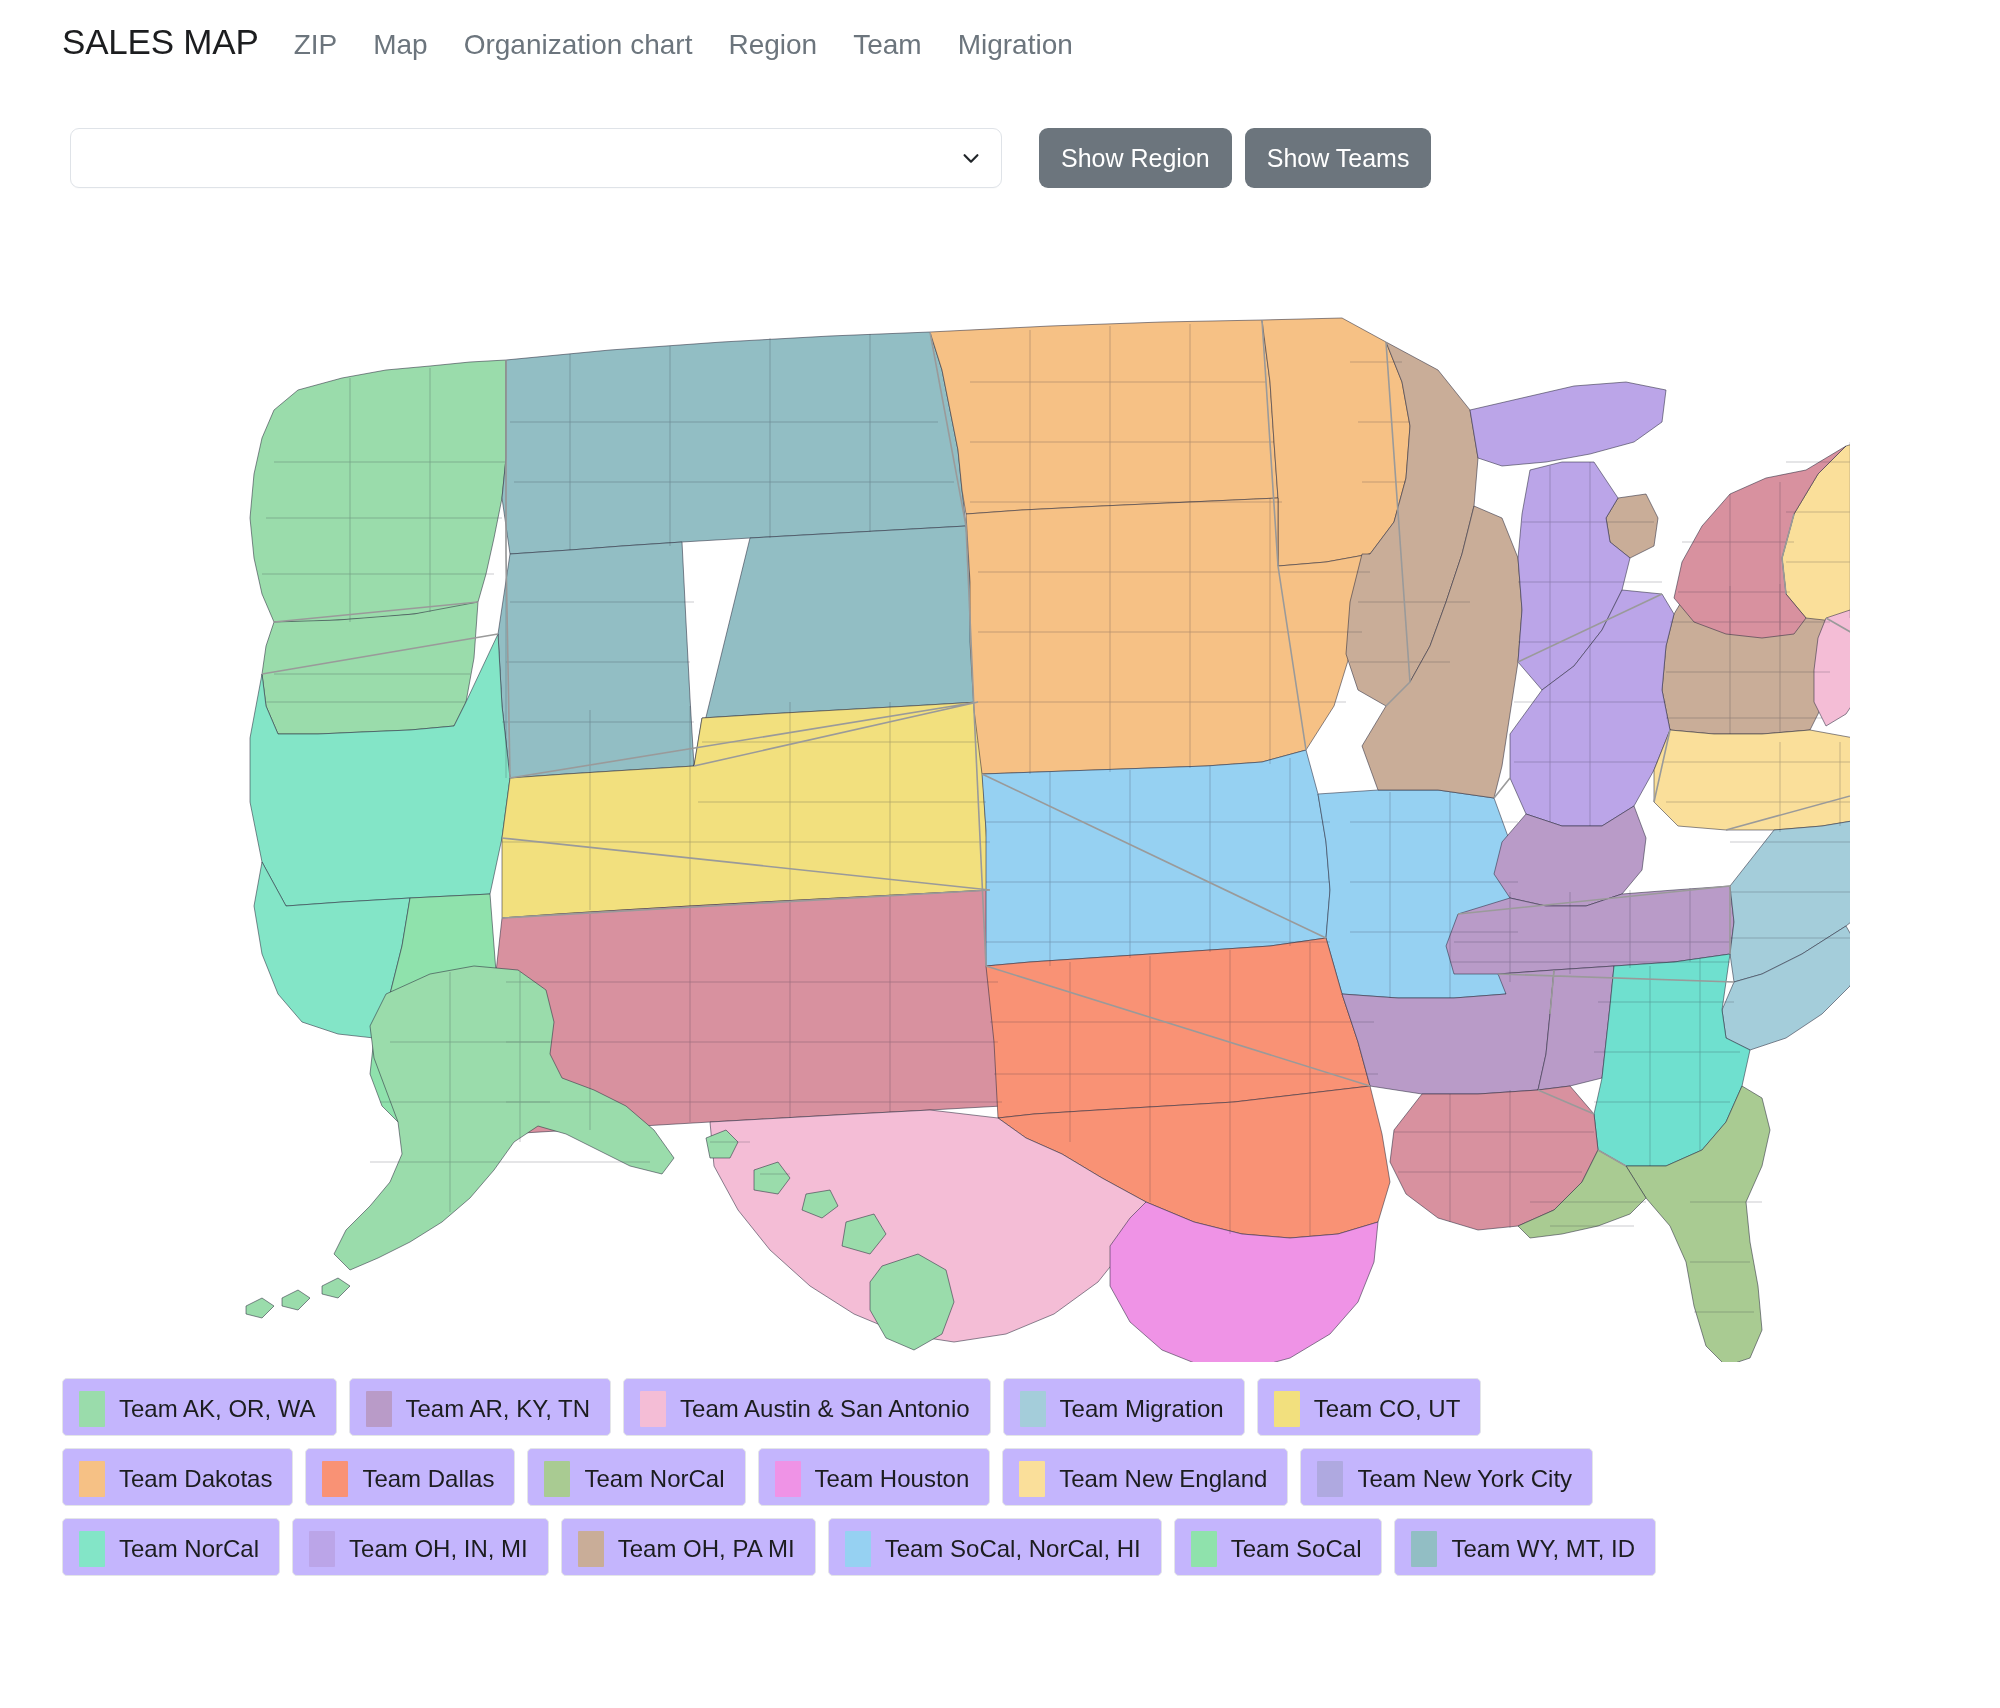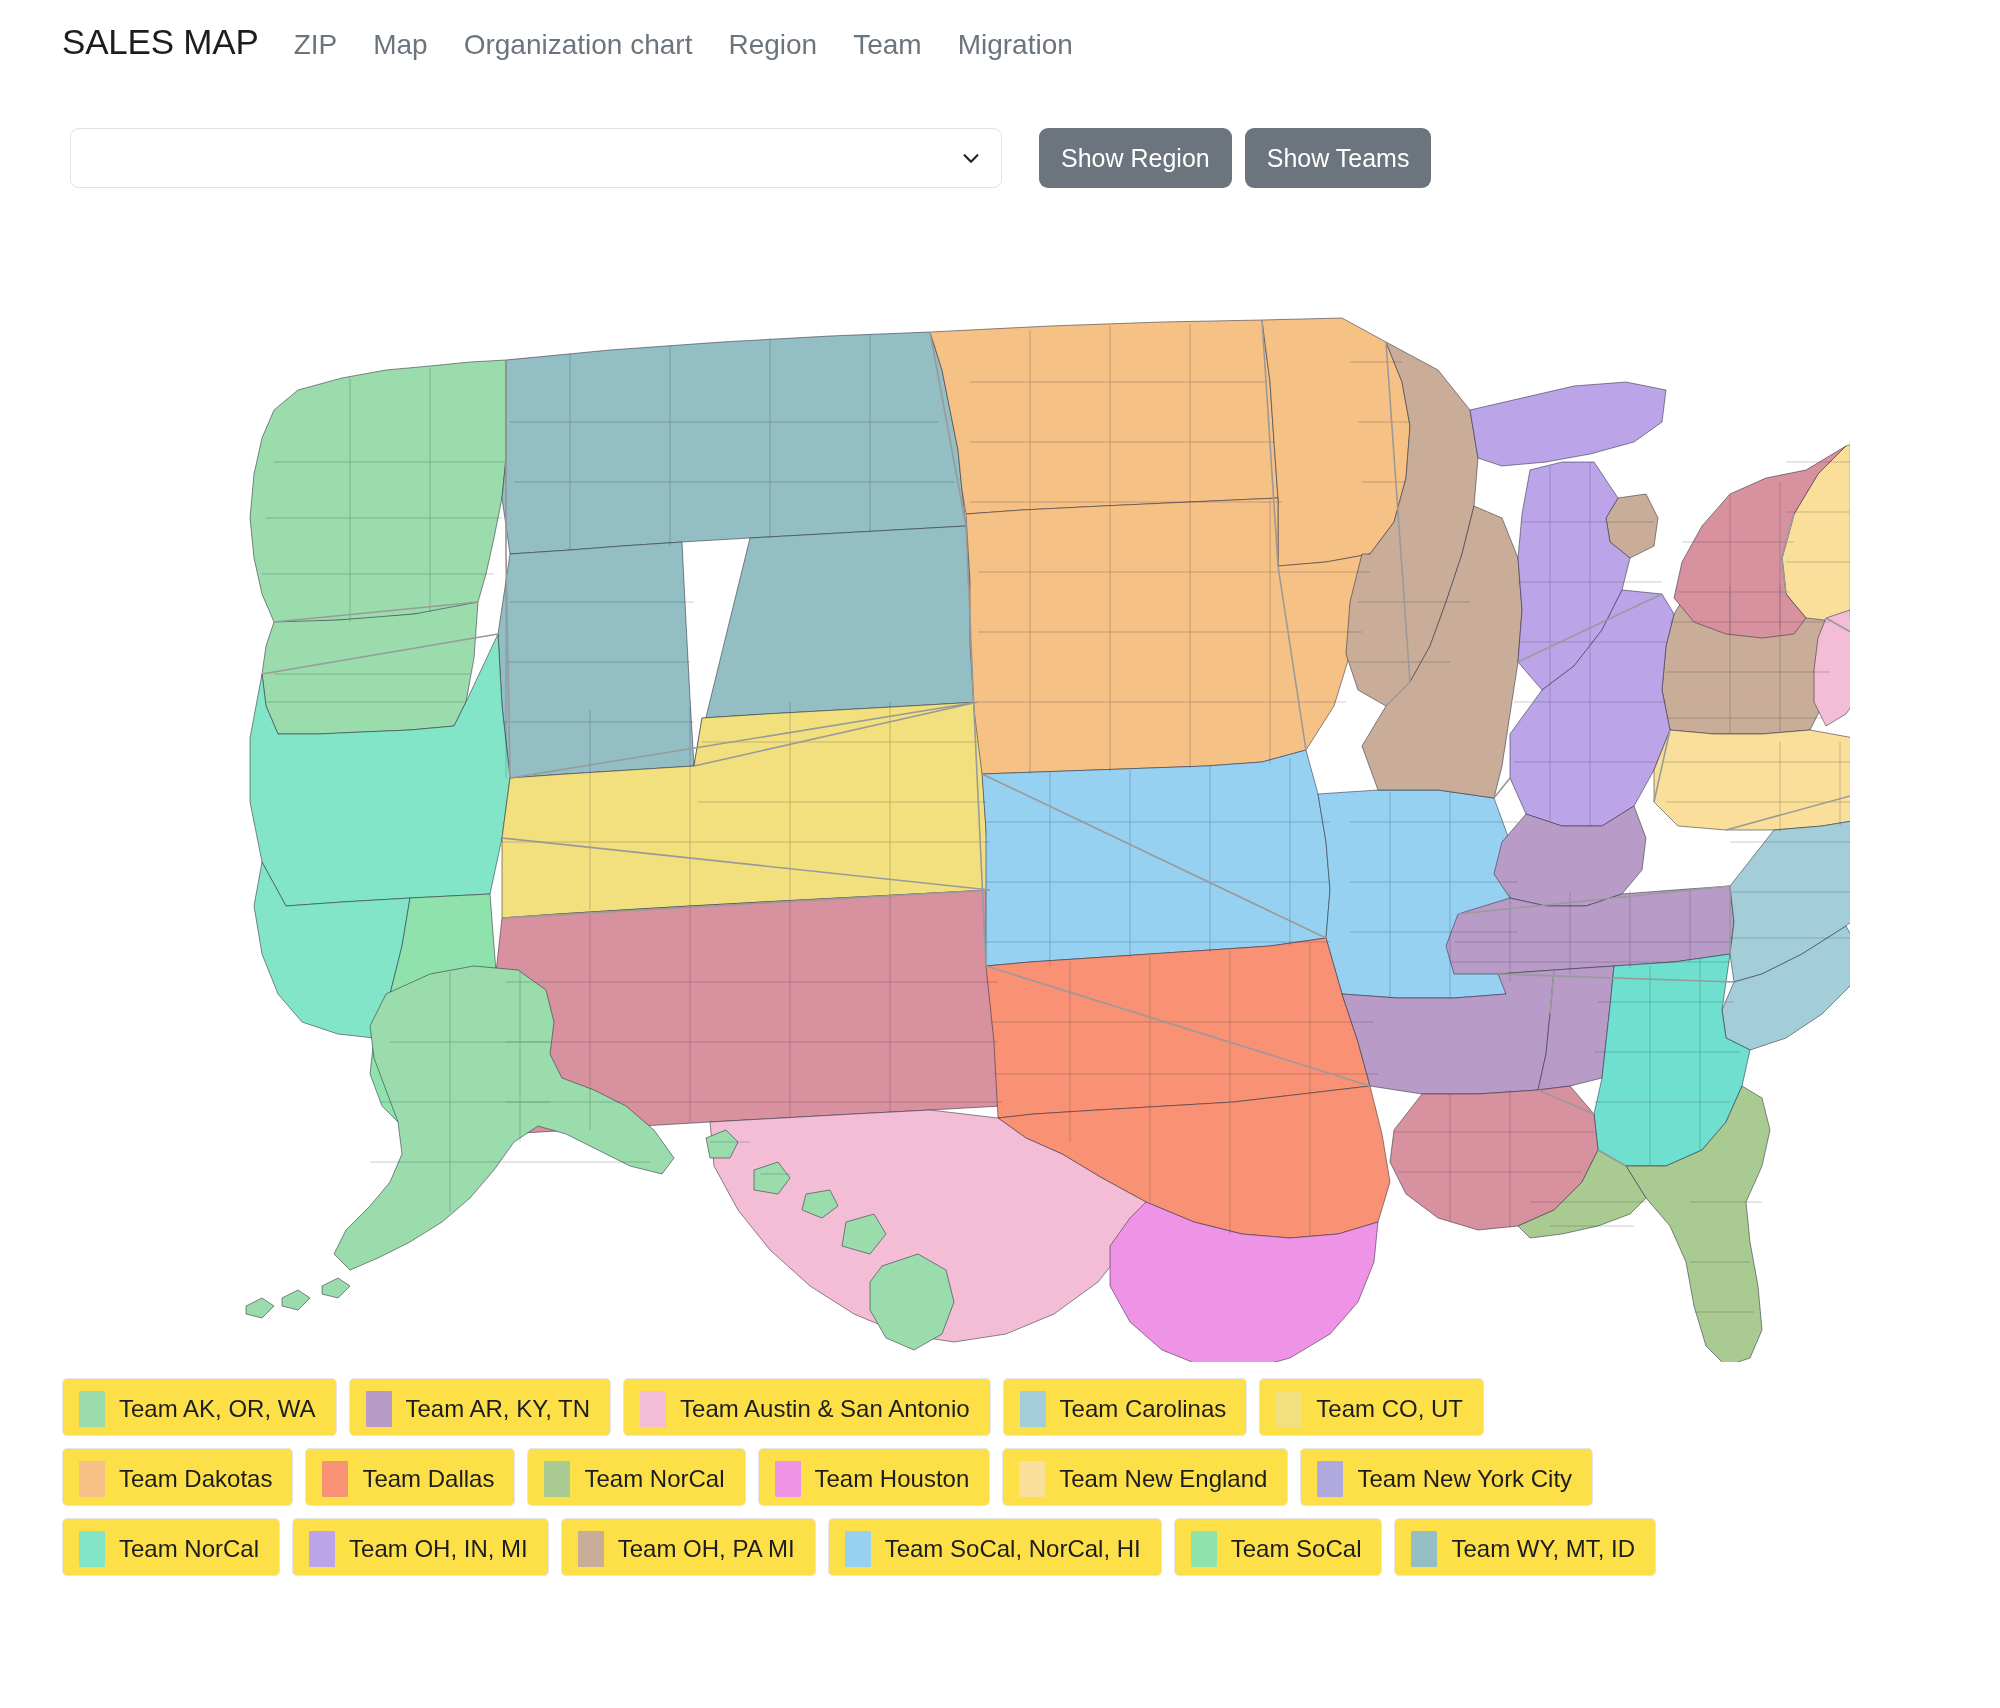--- a/index.html
+++ b/index.html
@@ -126,21 +126,21 @@
     display: flex;
     flex-wrap: nowrap;
     gap: 12px;
     margin-bottom: 12px;
   }
   .legend-item {
     display: flex;
     align-items: center;
     border: 1px solid #e3e5e8;
     border-radius: 5px;
-    background: #fde047;
+    background: #c4b5fd;
     height: 58px;
     padding: 4px 20px 0 16px;
     gap: 14px;
     cursor: pointer;
     white-space: nowrap;
   }
   .swatch {
     width: 26px;
     height: 36px;
     flex: 0 0 26px;
@@ -327,21 +327,21 @@
       <div class="legend-item">
         <span class="swatch" style="background:#b99bc8"></span>
         <span class="legend-label">Team AR, KY, TN</span>
       </div>
       <div class="legend-item">
         <span class="swatch" style="background:#f4bdd6"></span>
         <span class="legend-label">Team Austin &amp; San Antonio</span>
       </div>
       <div class="legend-item">
         <span class="swatch" style="background:#a4cdda"></span>
-        <span class="legend-label">Team Carolinas</span>
+        <span class="legend-label">Team Migration</span>
       </div>
       <div class="legend-item">
         <span class="swatch" style="background:#f2e07e"></span>
         <span class="legend-label">Team CO, UT</span>
       </div>
     </div>
 
     <div class="legend-row">
       <div class="legend-item">
         <span class="swatch" style="background:#f6c185"></span>

